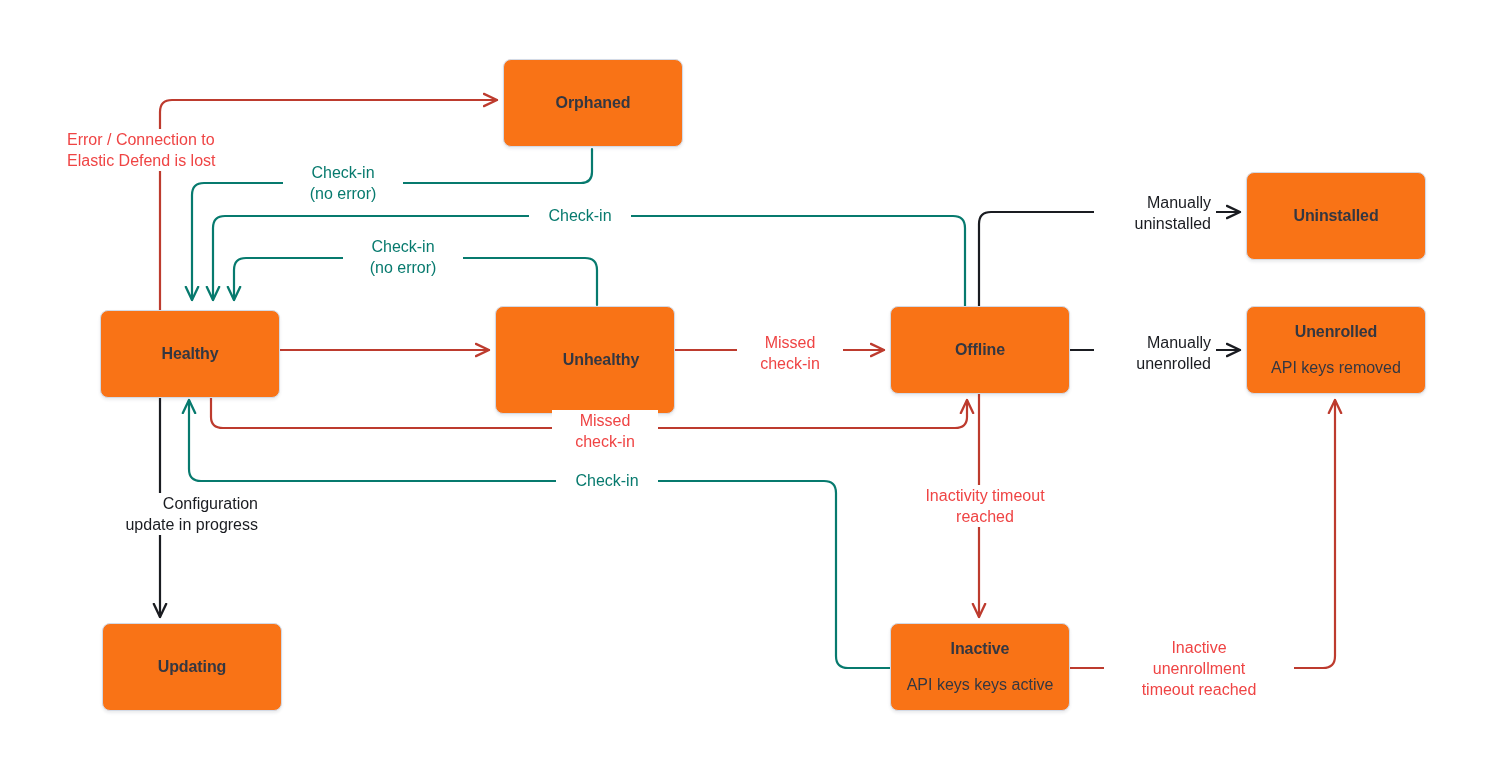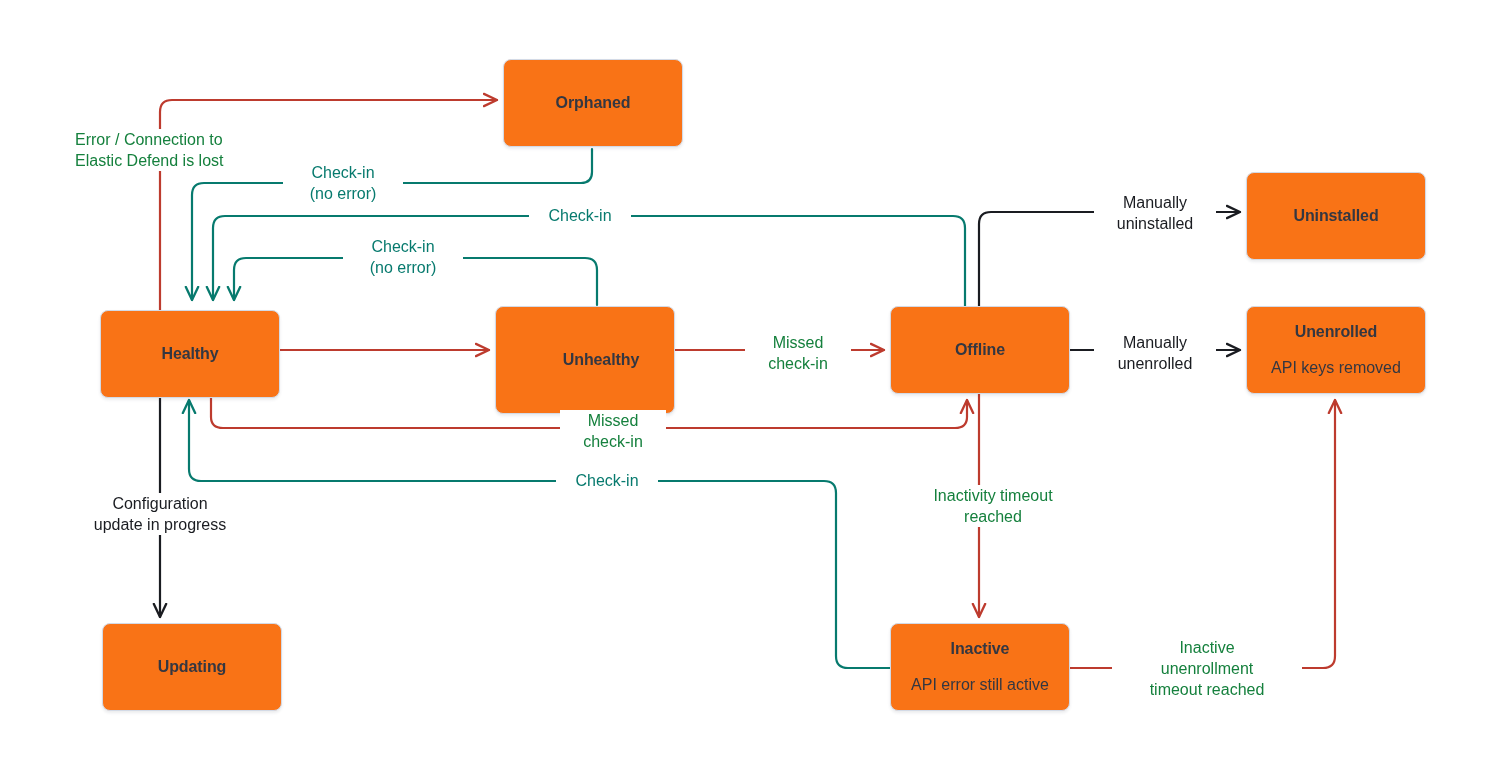--- a/index.html
+++ b/index.html
@@ -52,23 +52,23 @@
   }
   .elabel {
     position: absolute;
     font-size: 16px;
     line-height: 1.32;
     text-align: center;
     white-space: pre-line;
     background: #ffffff;
     padding: 0 5px;
   }
-  .elabel.red   { color: #15803d; margin-left: 8px; }
+  .elabel.red   { color: #ef4444; }
   .elabel.green { color: #077A6E; }
-  .elabel.black { color: #1A1C21; }
+  .elabel.black { color: #1A1C21; text-align: right; }
   .elabel.left  { text-align: left; }
 </style>
 </head>
 <body>
 
 <div id="canvas">
 
   <svg class="edges" viewBox="0 0 1494 769" xmlns="http://www.w3.org/2000/svg">
     <defs>
       <marker id="ar-red" viewBox="0 0 10 10" refX="9" refY="5" markerWidth="7" markerHeight="7" orient="auto-start-reverse">
@@ -137,21 +137,21 @@
     <span class="title">Unenrolled</span>
     <span class="sub">API keys removed</span>
   </div>
 
   <div class="node" style="left:70px; top:623px; width:180px; height:88px;margin-left:32px;">
     <span class="title">Updating</span>
   </div>
 
   <div class="node" style="left:890px; top:623px; width:180px; height:88px;">
     <span class="title">Inactive</span>
-    <span class="sub">API error still active</span>
+    <span class="sub">API keys keys active</span>
   </div>
 
   <div class="elabel red left" style="left:62px; top:129px; width:200px;">Error / Connection to
 Elastic Defend is lost</div>
 
   <div class="elabel green" style="left:283px; top:162px; width:110px;">Check-in
 (no error)</div>
 
   <div class="elabel green" style="left:529px; top:205px; width:92px;">Check-in</div>
 

